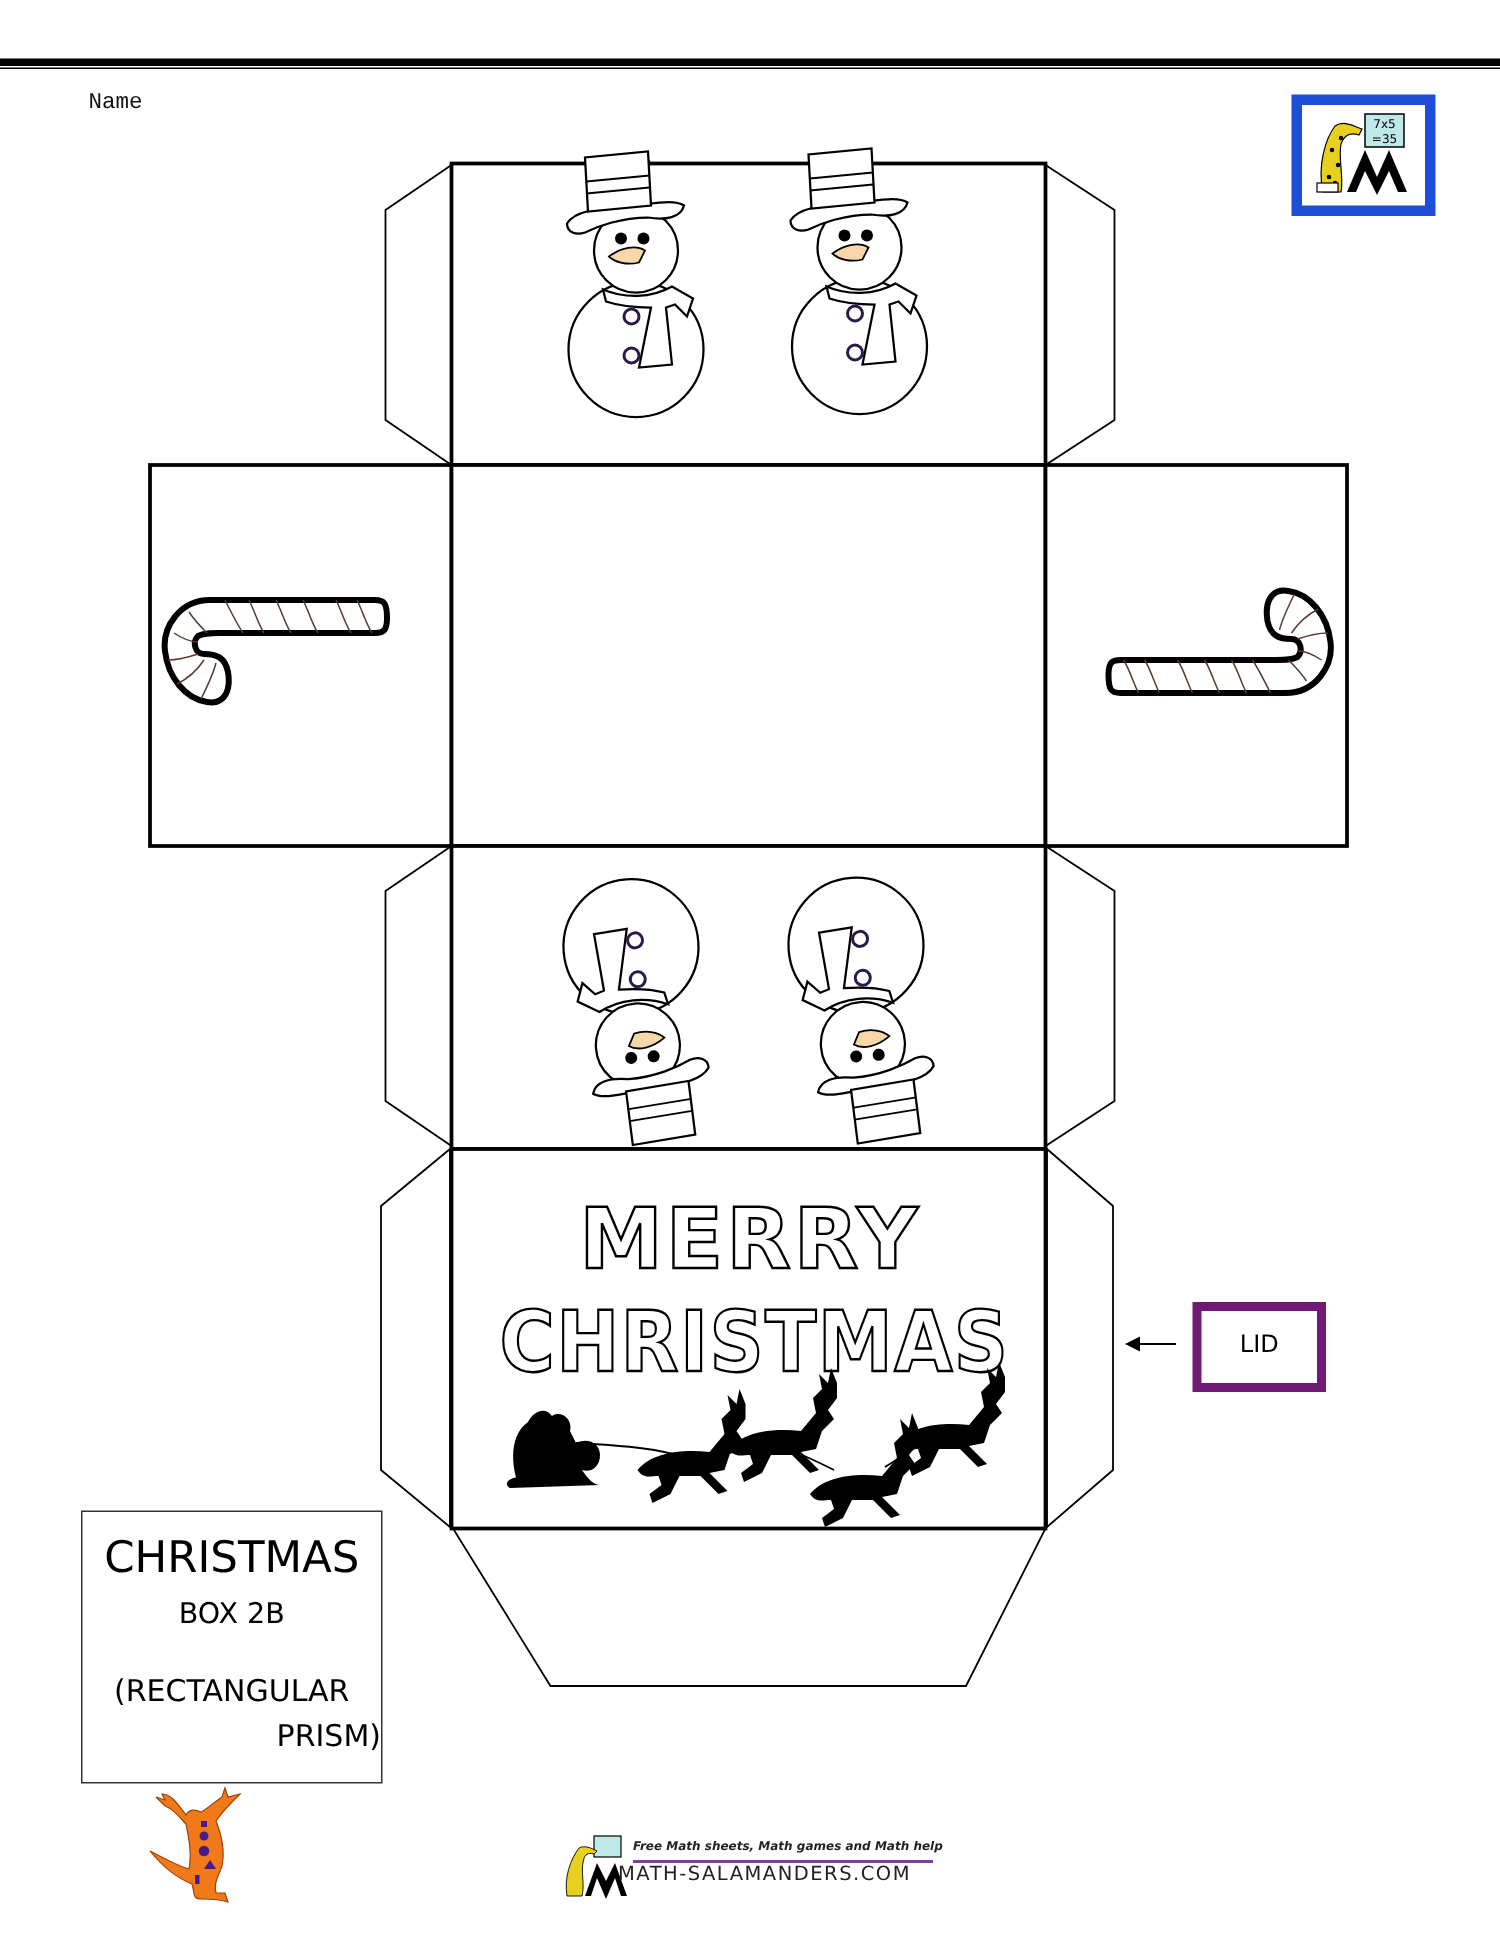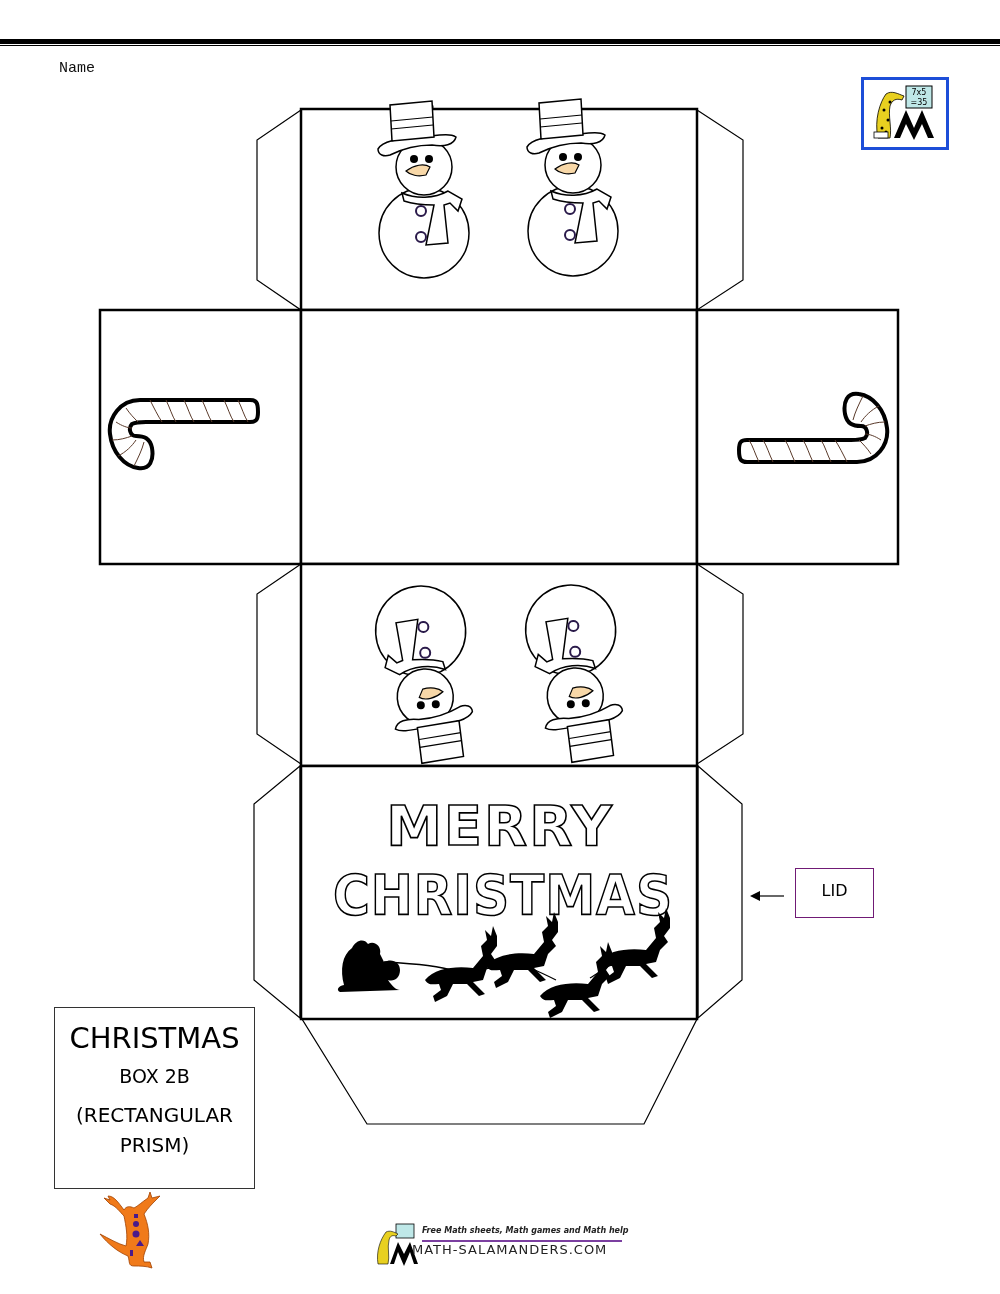--- a/index.html
+++ b/index.html
@@ -1,26 +1,26 @@
 <!DOCTYPE html>
 <html><head>
   <meta charset="utf-8">
   <style>
     html, body { margin: 0; padding: 0; background: #ffffff; }
     body { width: 1000px; height: 1294px; position: relative; overflow: hidden; font-family: "DejaVu Sans", sans-serif; }
     .rule-thick { position: absolute; left: 0; top: 39px; width: 1000px; height: 5px; background: #000; }
     .rule-thin { position: absolute; left: 0; top: 45px; width: 1000px; height: 1px; background: #000; }
     .field-label { position: absolute; top: 60px; font-size: 15px; color: #111; }
-    .logo-box { position: absolute; left: 861px; top: 77px; width: 82px; height: 67px; border: 3px solid #1d4ed8; background: #fff; }
+    .logo-box { position: absolute; left: 861px; top: 63px; width: 82px; height: 67px; border: 7px solid #1d4ed8; background: #fff; }
     .net { position: absolute; left: 0; top: 0; }
     .title-box { position: absolute; left: 54px; top: 1007px; width: 199px; height: 180px; border: 1px solid #333; text-align: center; color: #000; }
     .title-line1 { font-size: 29px; margin-top: 12px; line-height: 36px; }
     .title-line2 { font-size: 19px; line-height: 40px; }
-    .title-line3 { font-size: 20px; line-height: 30px; margin-top: 4px; }
-    .lid-box { position: absolute; left: 795px; top: 868px; width: 77px; height: 48px; border: 1px solid #701a75; text-align: center; line-height: 44px; font-size: 16px; color: #000; }
+    .title-line3 { font-size: 20px; line-height: 30px; margin-top: 16px; }
+    .lid-box { position: absolute; left: 795px; top: 868px; width: 77px; height: 48px; border: 6px solid #701a75; text-align: center; line-height: 44px; font-size: 16px; color: #000; }
     .footer { position: absolute; left: 372px; top: 1222px; width: 260px; height: 44px; }
     .footer-tagline { position: absolute; left: 50px; top: 4px; font-size: 8px; font-weight: bold; color: #222; white-space: nowrap; font-style: italic; }
     .footer-bar { position: absolute; left: 50px; top: 18px; width: 200px; height: 2px; background: #7b3fa0; }
     .footer-site { position: absolute; left: 40px; top: 20px; font-size: 13px; letter-spacing: 1px; color: #222; font-family: "DejaVu Sans", sans-serif; white-space: nowrap; }
   </style>
 </head>
 <body>
 
 <div class="rule-thick"></div>
 <div class="rule-thin"></div>
@@ -146,21 +146,21 @@
     <rect x="130" y="1250" width="3" height="6" fill="#4a1a8a"></rect>
   </g>
 </svg>
 
 <div class="lid-box">LID</div>
 
 <div class="title-box">
   <div class="title-line1">CHRISTMAS</div>
   <div class="title-line2">BOX 2B</div>
   <div class="title-line3">(RECTANGULAR</div>
-  <div class="title-line3" style="margin-top:0;">PRISM)</div>
+  <div class="title-line3" style="margin-top:0;text-align:right;">PRISM)</div>
 </div>
 
 <div class="footer">
   <svg style="position:absolute;left:0;top:0;" width="50" height="44" viewBox="0 0 50 44">
     <rect x="24" y="2" width="18" height="14" fill="#bfe8e8" stroke="#000" stroke-width="0.8"></rect>
     <path d="M6,42 C4,30 8,18 14,10 C18,8 22,10 26,12 L24,14 C20,13 18,14 17,18 C15,26 18,34 16,42 Z" fill="#e8d020" stroke="#000" stroke-width="0.6"></path>
     <polygon points="18,42 26,20 32,32 38,20 46,42 42,42 38,30 32,44 26,30 22,42" fill="#000"></polygon>
   </svg>
   <div class="footer-tagline">Free Math sheets, Math games and Math help</div>
   <div class="footer-bar"></div>

